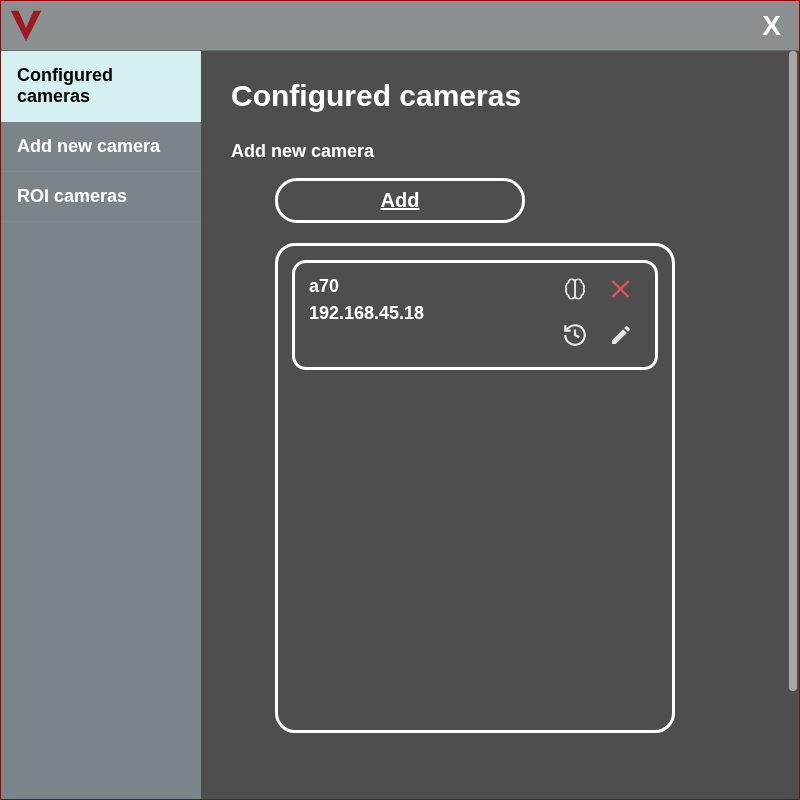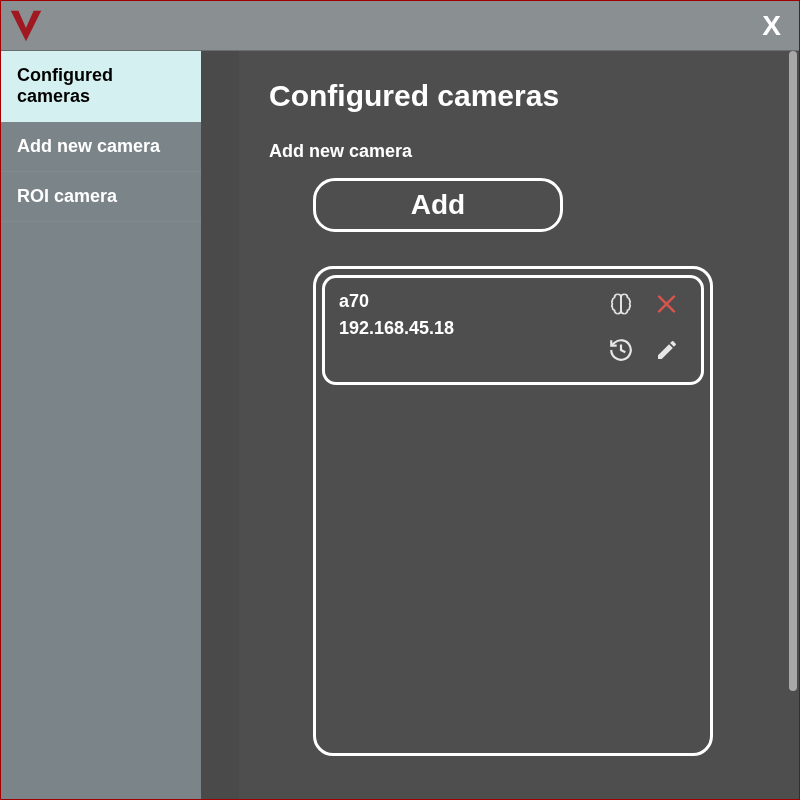--- a/index.html
+++ b/index.html
@@ -12,21 +12,21 @@
   }
   .titlebar {
     height: 50px; flex: 0 0 50px;
     background: #8a8f92;
     display: flex; align-items: center; justify-content: space-between;
     padding: 0 10px 0 6px;
     border-bottom: 1px solid #6a6d70;
   }
   .logo { width: 38px; height: 38px; }
   .close-x { font-size: 28px; font-weight: 700; color: #fff; cursor: pointer; line-height: 1; padding: 4px 8px; }
-  .body { flex: 1 1 auto; display: flex; min-height: 0; gap: 38px; }
+  .body { flex: 1 1 auto; display: flex; min-height: 0; }
   .sidebar {
     width: 200px; flex: 0 0 200px;
     background: #7b8488;
     display: flex; flex-direction: column;
     padding-top: 0;
   }
   .sidebar-item {
     padding: 14px 16px;
     font-size: 18px;
     font-weight: 600;
@@ -52,38 +52,39 @@
     margin-bottom: 28px;
   }
   .section-label {
     font-size: 18px;
     font-weight: 600;
     margin-bottom: 16px;
   }
   .add-btn {
     display: block;
     width: 250px;
-    margin: 0 0 34px 44px;
+    margin: 0 0 20px 44px;
     padding: 8px 0;
     background: #4e4e4e;
     color: #fff;
     border: 3px solid #fff;
     border-radius: 22px;
-    font-size: 28px;
+    font-size: 20px;
     font-weight: 700;
     text-align: center;
     cursor: pointer;
+    text-decoration: underline;
   }
   .list-panel {
     width: 400px;
     height: 490px;
     margin-left: 44px;
     border: 3px solid #fff;
     border-radius: 20px;
-    padding: 6px;
+    padding: 14px;
     background: #4e4e4e;
   }
   .camera-card {
     border: 3px solid #fff;
     border-radius: 14px;
     background: #4e4e4e;
     padding: 10px 14px 12px 14px;
     display: flex;
     justify-content: space-between;
   }
@@ -133,21 +134,21 @@
   <div class="body">
 
     <div class="sidebar">
       <div class="sidebar-item active">
         <span>Configured cameras</span>
       </div>
       <div class="sidebar-item">
         <span>Add new camera</span>
       </div>
       <div class="sidebar-item">
-        <span>ROI camera</span>
+        <span>ROI cameras</span>
       </div>
     </div>
 
     <div class="main">
       <h1>Configured cameras</h1>
 
       <div class="section-label">Add new camera</div>
       <button class="add-btn">Add</button>
 
 

